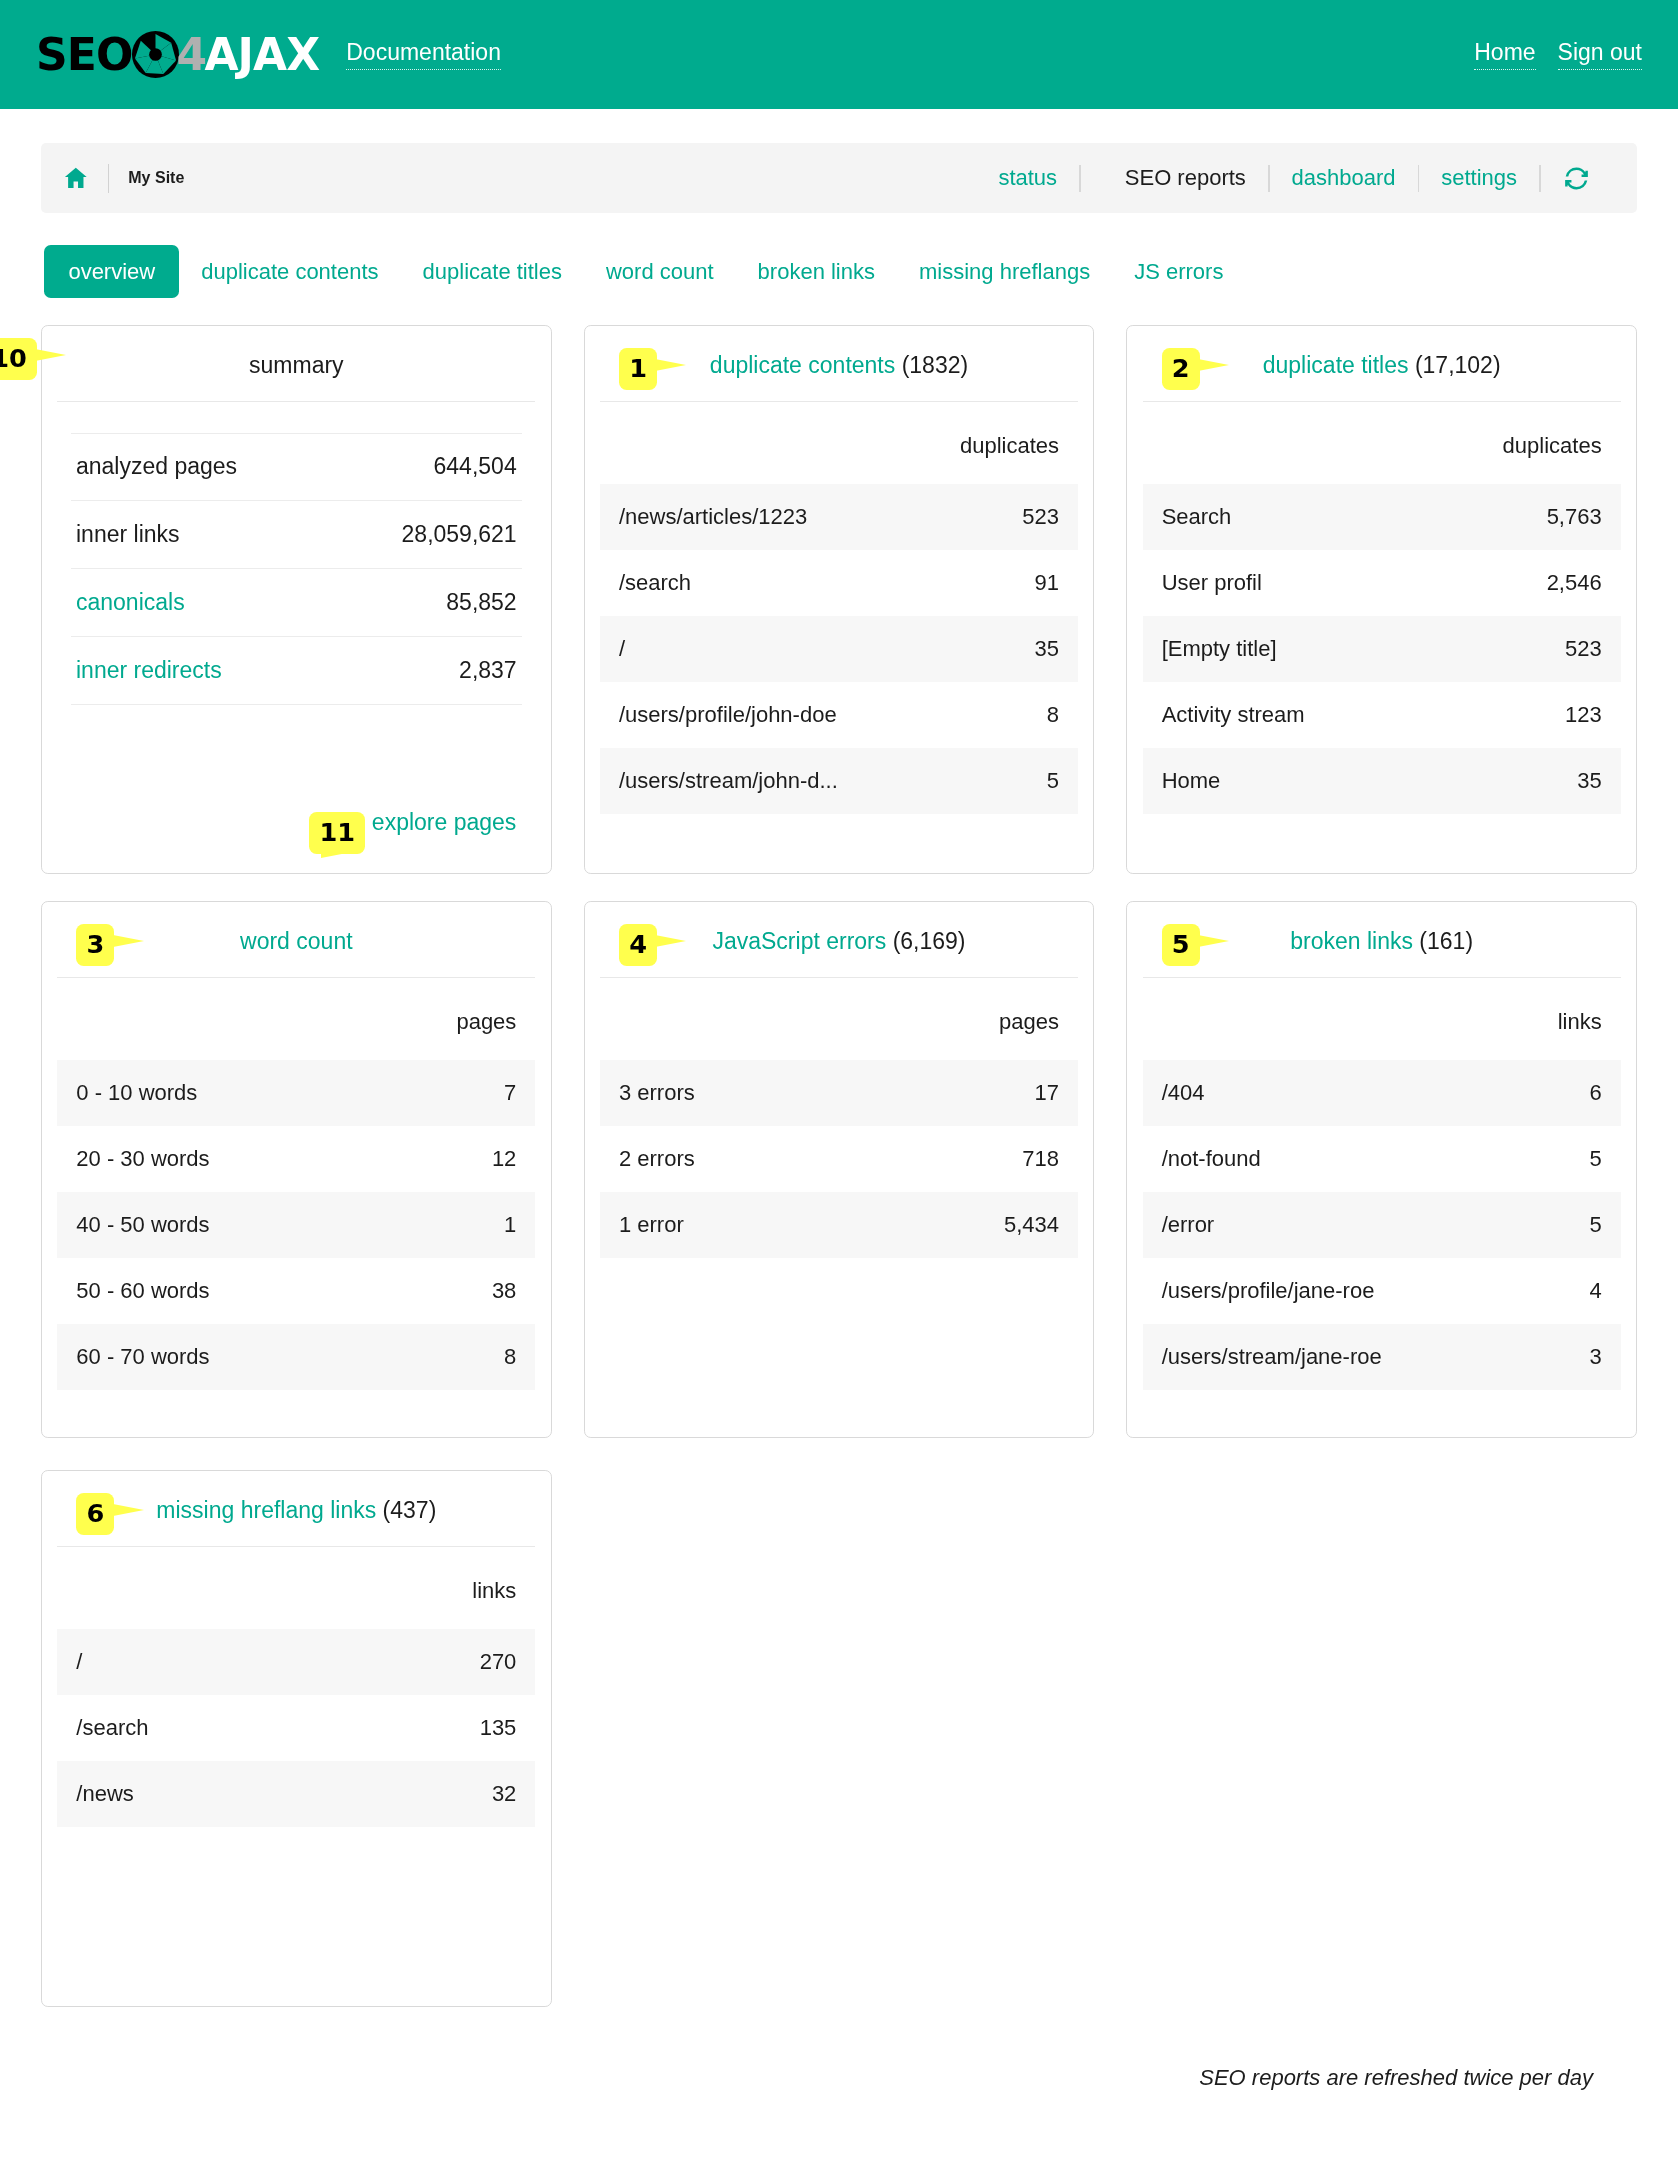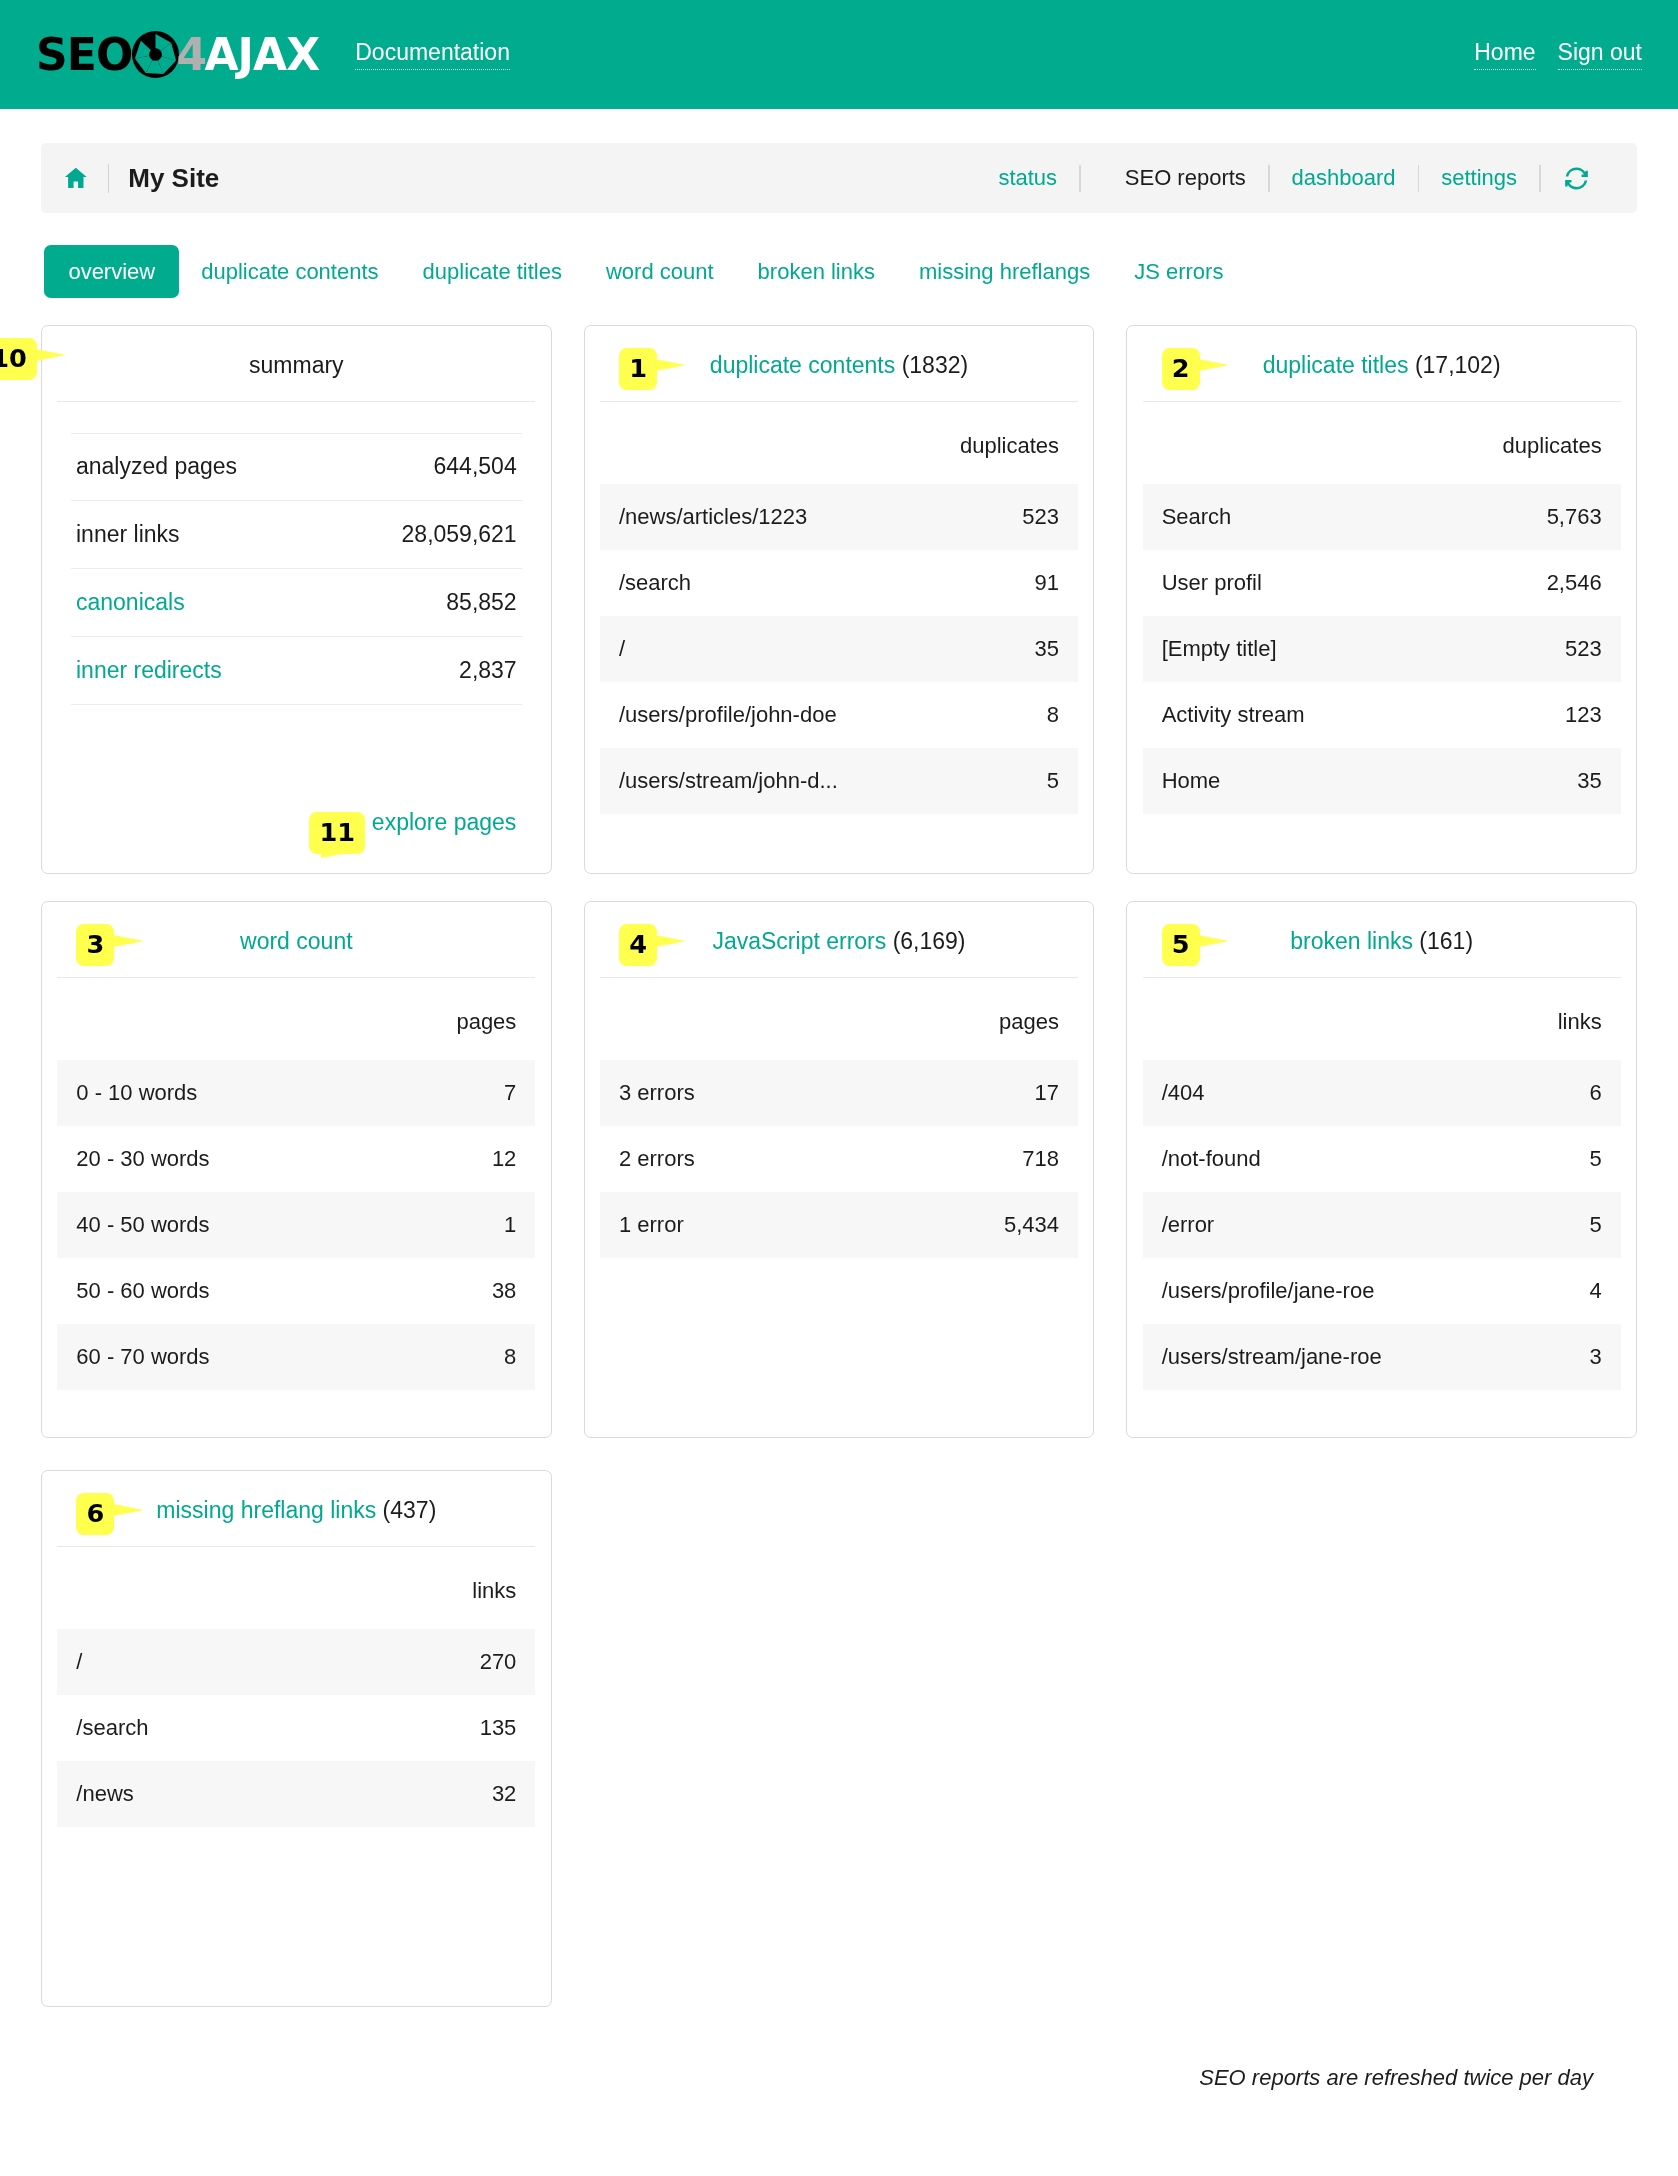--- a/index.html
+++ b/index.html
@@ -44,21 +44,21 @@
     display: inline-block;
     width: 49px;
     height: 49px;
     vertical-align: -7.7px;
     margin: 0 -1.7px;
   }
 
   .doc-link {
     color: #ffffff;
     font-size: 23px;
-    margin-left: 36px;
+    margin-left: 27px;
     text-decoration: none;
     border-bottom: 1.7px dotted rgba(255,255,255,.85);
     padding-bottom: 3.4px;
     cursor: pointer;
   }
 
   .header-right {
     margin-left: auto;
     display: flex;
     align-items: center;
@@ -88,21 +88,21 @@
     padding: 0 32px 0 22px;
   }
   .home-icon { width: 25.6px; height: 25.6px; display: block; }
   .bar-sep {
     width: 1.7px;
     height: 29px;
     background: #d2d2d2;
     margin: 0 19px;
   }
   .site-name {
-    font-size: 26px;
+    font-size: 16px;
     font-weight: bold;
     color: #1c1c1c;
   }
   .bar-links {
     margin-left: auto;
     display: flex;
     align-items: center;
   }
   .bar-links a {
     font-size: 22px;

